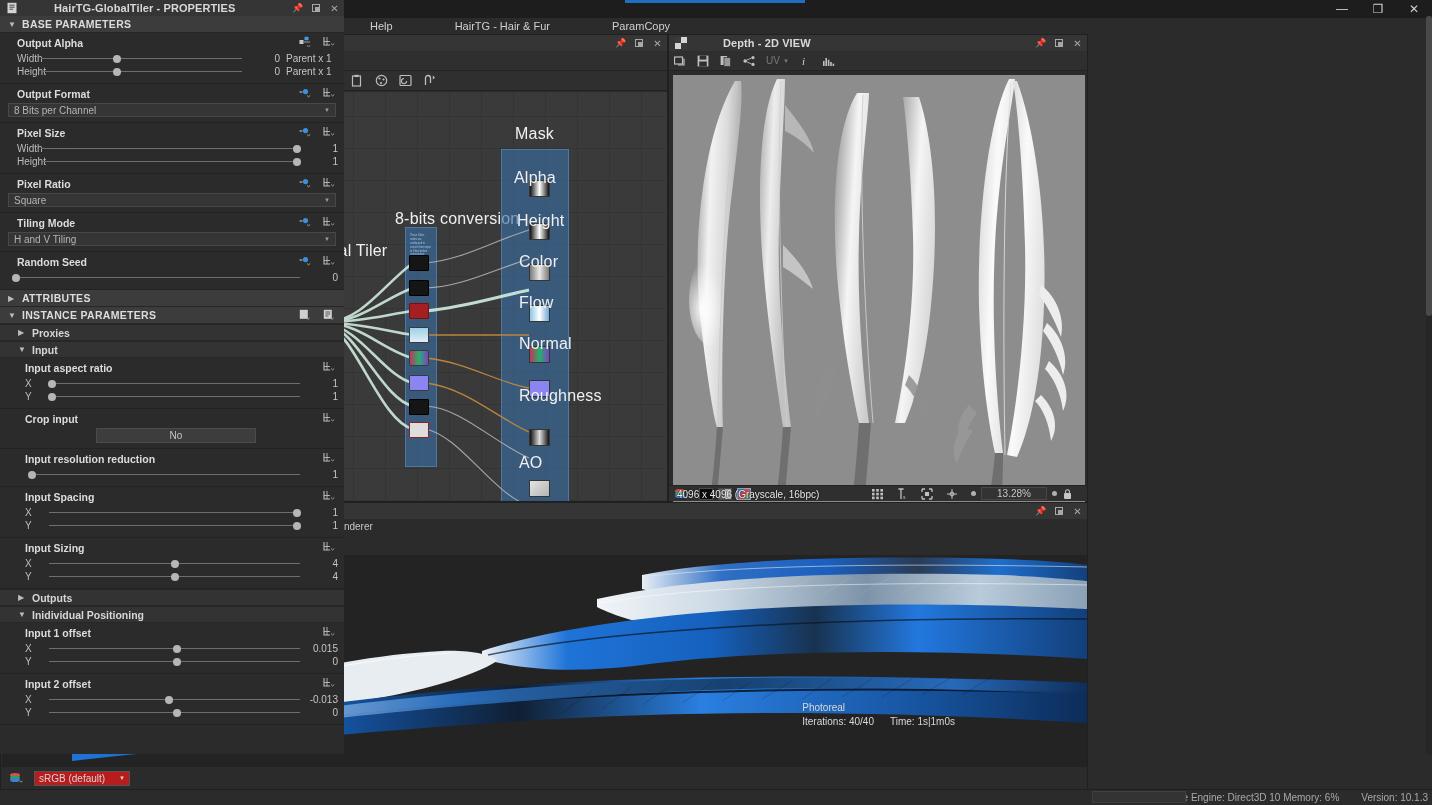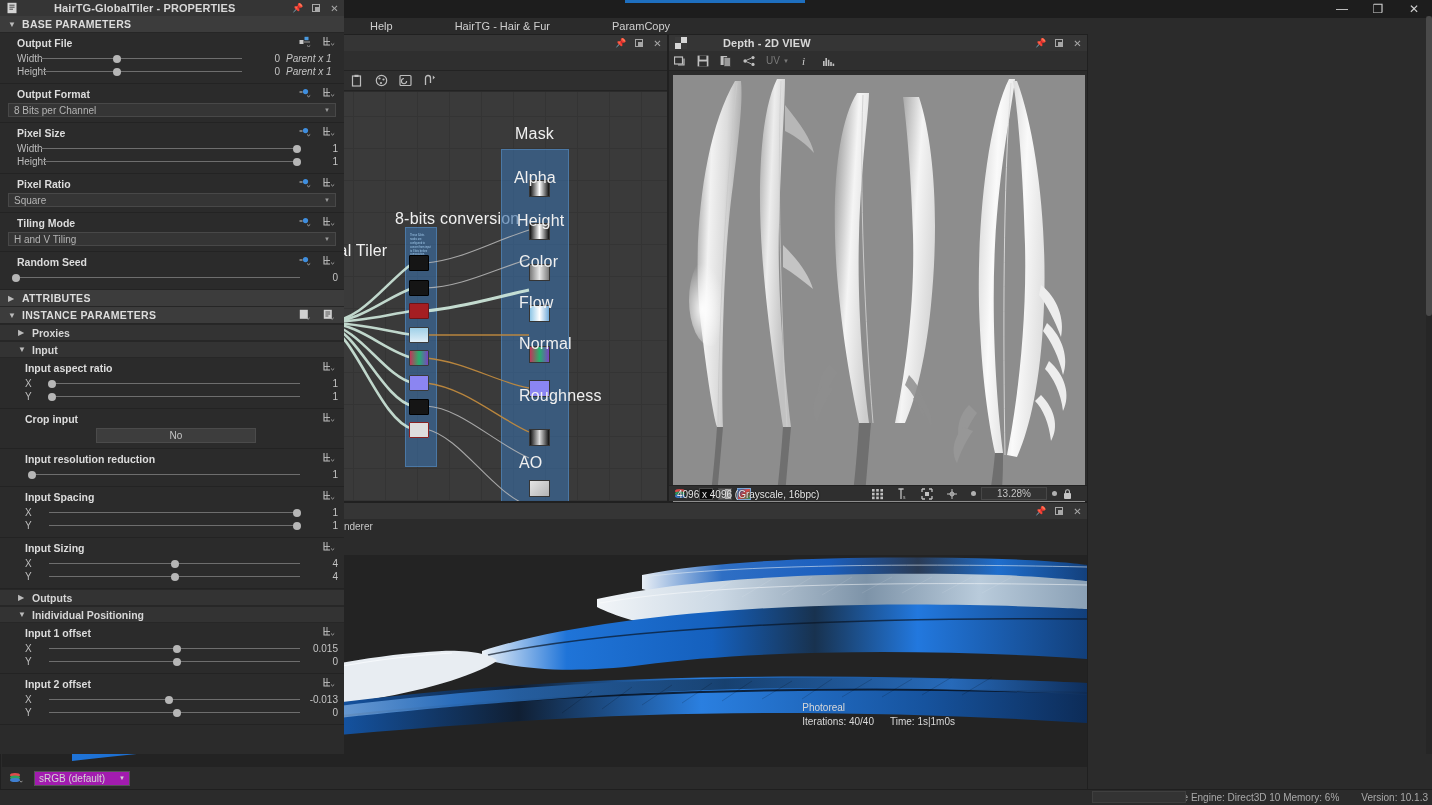--- a/index.html
+++ b/index.html
@@ -133,21 +133,21 @@
   .v3d-toolbar{ height:18px; background:#2b2b2b; display:flex; align-items:center; padding-left:4px; gap:3px; }
   .v3d-canvas{
     position:absolute; left:1px; top:52px; width:1085px; height:212px;
     background:#232323; overflow:hidden;
   }
   .v3d-bottom{
     position:absolute; left:0; bottom:16px; width:1086px; height:20px; background:#2b2b2b;
     display:flex; align-items:center; padding-left:8px; gap:5px;
   }
   .combo-md{
-    height:15px; min-width:96px; background:#a21caf; border:1px solid #545454;
+    height:15px; min-width:96px; background:#b91c1c; border:1px solid #545454;
     display:flex; align-items:center; justify-content:space-between; padding:0 4px;
     font-size:10px; color:#d4d4d4;
   }
   .render-info{
     position:absolute; right:132px; bottom:38px; font-size:10px; color:#d8d8d8; line-height:14px;
     text-align:left; z-index:6;
   }
 
   
   #props-panel{ left:1088px; top:34px; width:344px; height:771px; background:#2b2b2b; }
@@ -174,21 +174,21 @@
   .plabel{ font-size:10.5px; font-weight:bold; color:#dcdcdc; padding-left:17px; margin-bottom:3px; }
   .prow{ display:flex; align-items:flex-end; height:12px; padding-left:17px; margin-bottom:1px; }
   .prow .rl{ width:24px; font-size:10px; color:#bdbdbd; }
   .slider{ position:relative; flex:1; height:10px; margin-right:6px; }
   .slider .trk{ position:absolute; left:0; top:4px; width:100%; height:1px; background:#6e6e6e; }
   .slider .hnd{
     position:absolute; top:1px; width:8px; height:8px; border-radius:50%;
     background:#b6b6b6; margin-left:-4px;
   }
   .pval{ width:38px; text-align:right; font-size:10px; color:#c4c4c4; padding-right:6px; }
-  .pval2{ width:58px; text-align:left; font-size:10px; color:#c4c4c4;font-style:italic; }
+  .pval2{ width:58px; text-align:left; font-size:10px; color:#c4c4c4; }
   .grp-ic{ position:absolute; right:8px; top:3px; display:flex; gap:11px; }
   .dropdown{
     height:14px; margin:2px 8px 0 8px; background:#353535; border:1px solid #484848;
     display:flex; align-items:center; justify-content:space-between; padding:0 5px;
     font-size:10px; color:#b4b4b4;
   }
   .dropdown .car{ font-size:6px; color:#9a9a9a; }
   .btnfield{
     height:15px; margin:2px auto 0 auto; width:160px; background:#3d3d3d; border:1px solid #4b4b4b;
     display:flex; align-items:center; justify-content:center; font-size:10px; color:#c6c6c6;
@@ -889,21 +889,21 @@
     </div>
 
     <div class="props-body">
 
       <div class="sec-hdr">
         <span class="arw">▼</span>
         <span class="nm">BASE PARAMETERS</span>
       </div>
 
       <div class="pgroup">
-        <div class="plabel">Output File</div>
+        <div class="plabel">Output Alpha</div>
         <div class="grp-ic">
           <svg width="13" height="11" viewBox="0 0 13 11">
               <rect x="0.5" y="4" width="4" height="4" fill="#c8c8c8"></rect>
               <rect x="5.5" y="0.8" width="4" height="3.4" fill="#4a9ae0"></rect>
               <path d="M5 6h6M8 9.5l1.6 1.3 1.6-1.3" stroke="#bdbdbd" stroke-width="0.8" fill="none"></path>
             </svg>
           <svg width="13" height="11" viewBox="0 0 13 11">
               <path d="M1 1v8h6" stroke="#bdbdbd" stroke-width="1.1" fill="none"></path>
               <path d="M4 1v8M1 5.5h6" stroke="#bdbdbd" stroke-width="0.9"></path>
               <path d="M8 7.5l1.6 1.5 1.6-1.5" stroke="#bdbdbd" stroke-width="0.8" fill="none"></path>

